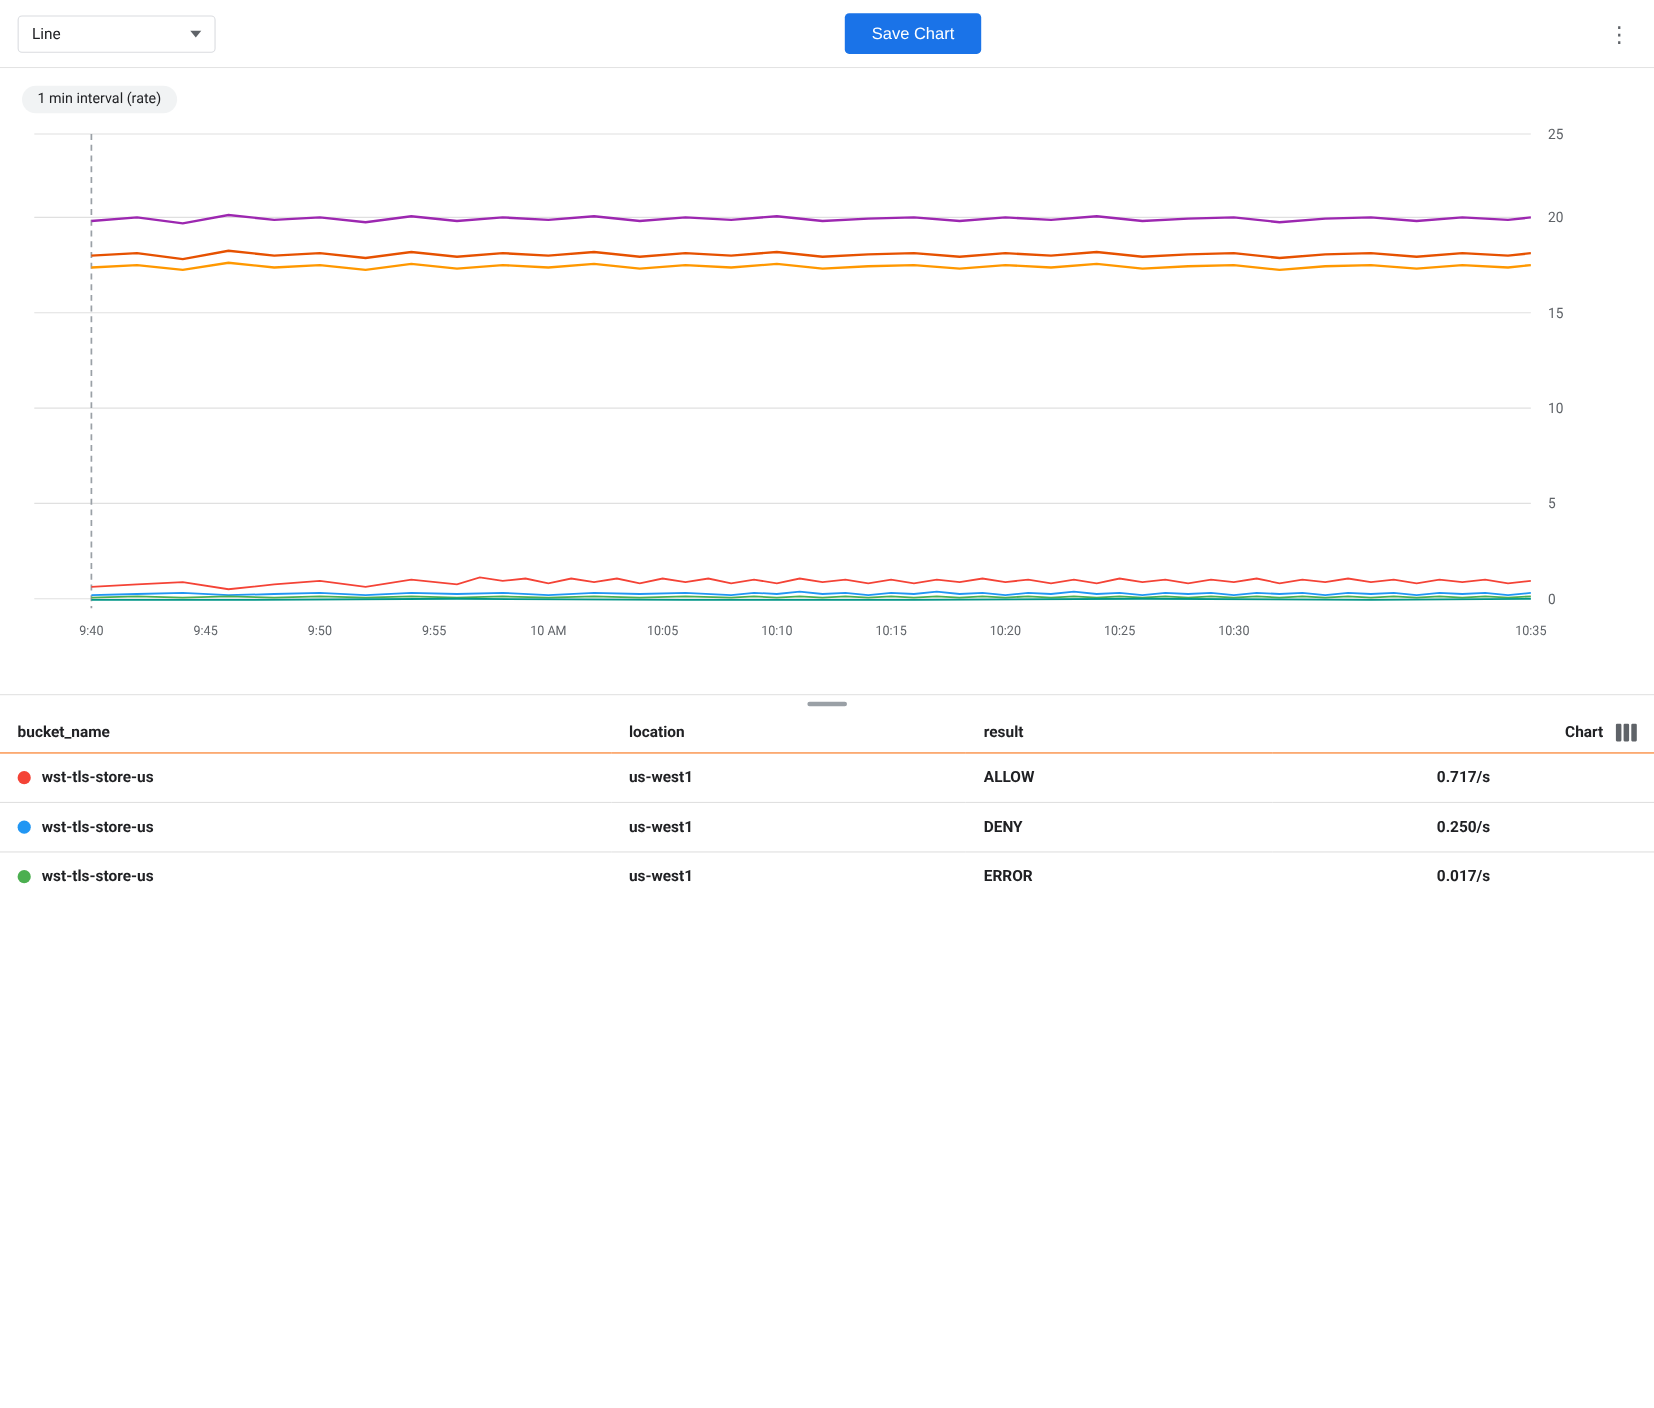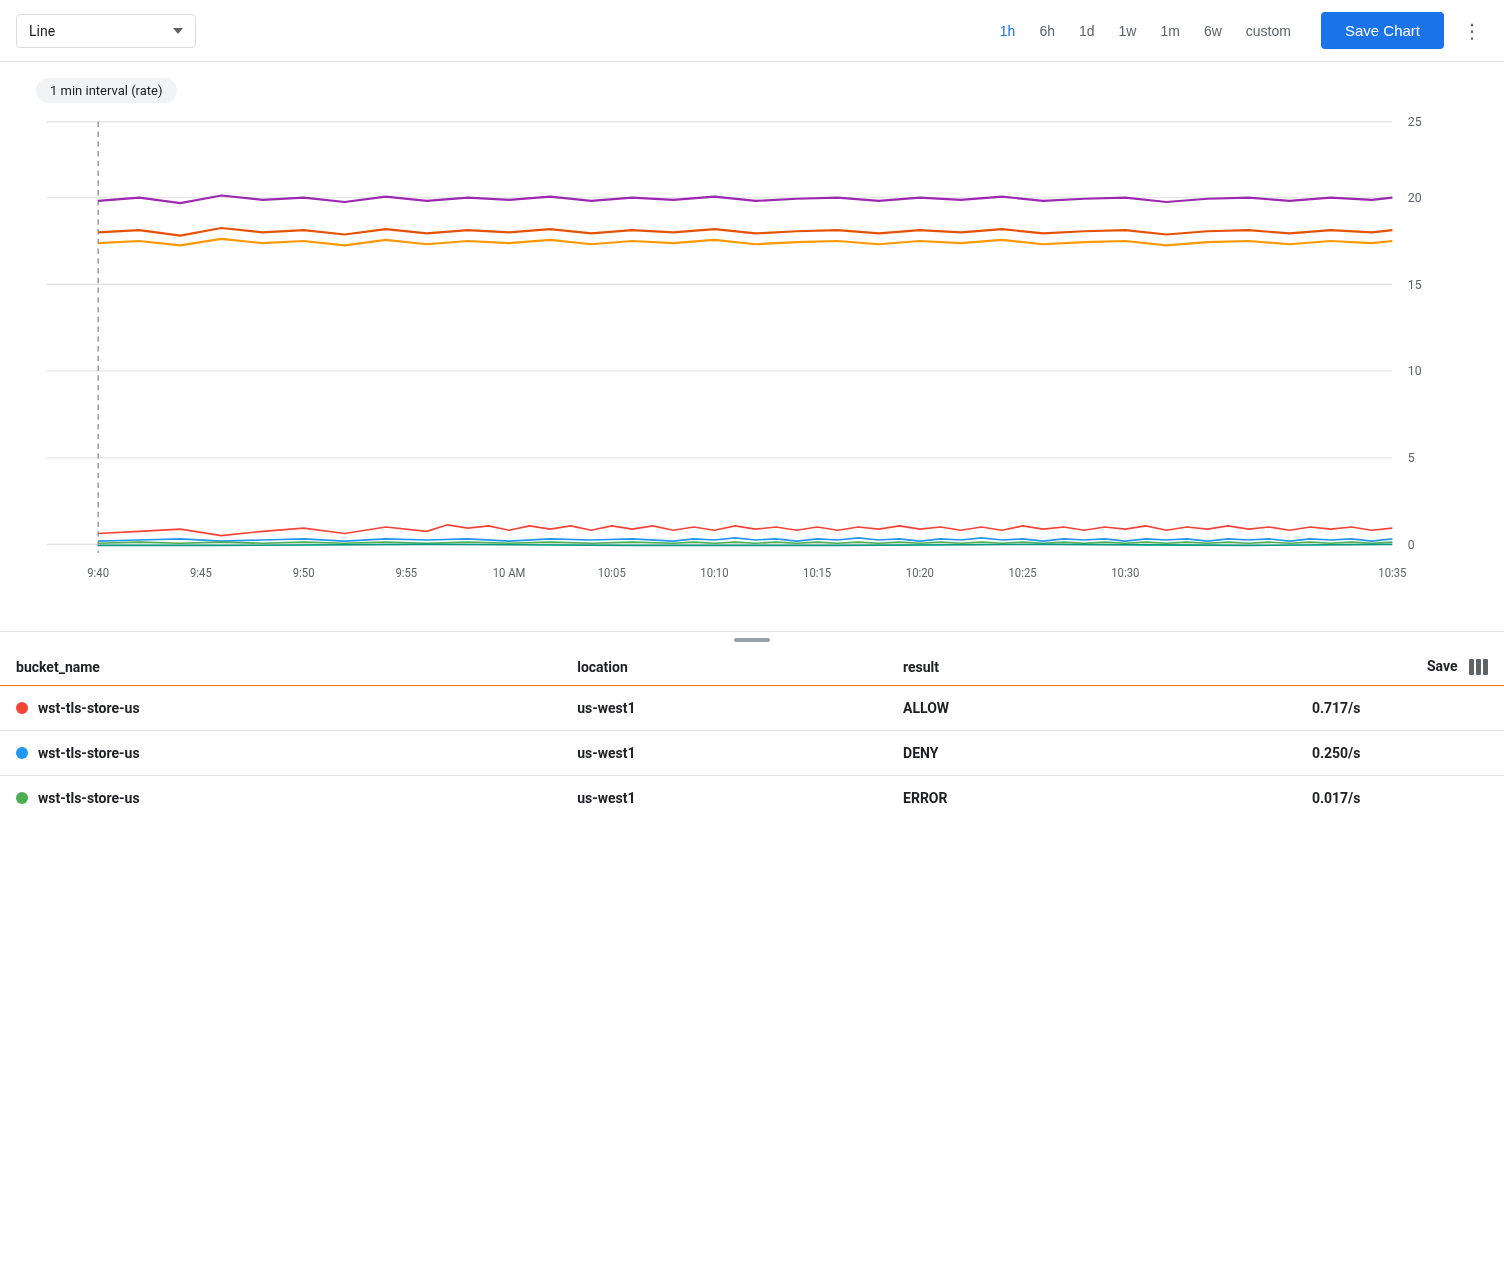--- a/index.html
+++ b/index.html
@@ -84,21 +84,21 @@
       font-size: 20px;
       cursor: pointer;
       padding: 6px;
       border-radius: 50%;
       display: flex;
       align-items: center;
       justify-content: center;
     }
 
     .chart-area {
-      padding: 16px 0 0 16px;
+      padding: 16px 0 0 0;
       background: #fff;
       position: relative;
     }
 
     .interval-badge {
       display: inline-block;
       background: #f1f3f4;
       border-radius: 16px;
       padding: 5px 14px;
       font-size: 13px;
@@ -194,29 +194,20 @@
 </head>
 <body>
 
 <div class="toolbar">
 
   <div class="chart-type-select">
     <span class="chart-type-label">Line</span>
     <span class="chevron-down"></span>
   </div>
 
-  <div class="time-range-group" id="time-range-group">
-      <button class="time-btn active">1h</button>
-      <button class="time-btn">6h</button>
-      <button class="time-btn">1d</button>
-      <button class="time-btn">1w</button>
-      <button class="time-btn">1m</button>
-      <button class="time-btn">6w</button>
-      <button class="time-btn">custom</button>
-    </div>
 
   <button class="save-chart-btn">Save Chart</button>
 
   <span class="more-icon">⋮</span>
 </div>
 
 <div class="chart-area">
   <div class="interval-badge">1 min interval (rate)</div>
 
   <div class="chart-container">
@@ -278,21 +269,21 @@
         <th>
           <span>bucket_name</span>
         </th>
         <th>
           <span>location</span>
         </th>
         <th>
           <span>result</span>
         </th>
         <th class="value-col">
-          <span>Save</span>
+          <span>Chart</span>
           <span style="display:inline-flex; gap:2px; margin-left:8px; vertical-align:middle;">
             <span style="width:5px;height:16px;background:#5f6368;border-radius:1px;display:inline-block;"></span>
             <span style="width:5px;height:16px;background:#5f6368;border-radius:1px;display:inline-block;"></span>
             <span style="width:5px;height:16px;background:#5f6368;border-radius:1px;display:inline-block;"></span>
           </span>
         </th>
       </tr>
     </thead>
     <tbody id="legend-body">
     <tr>

